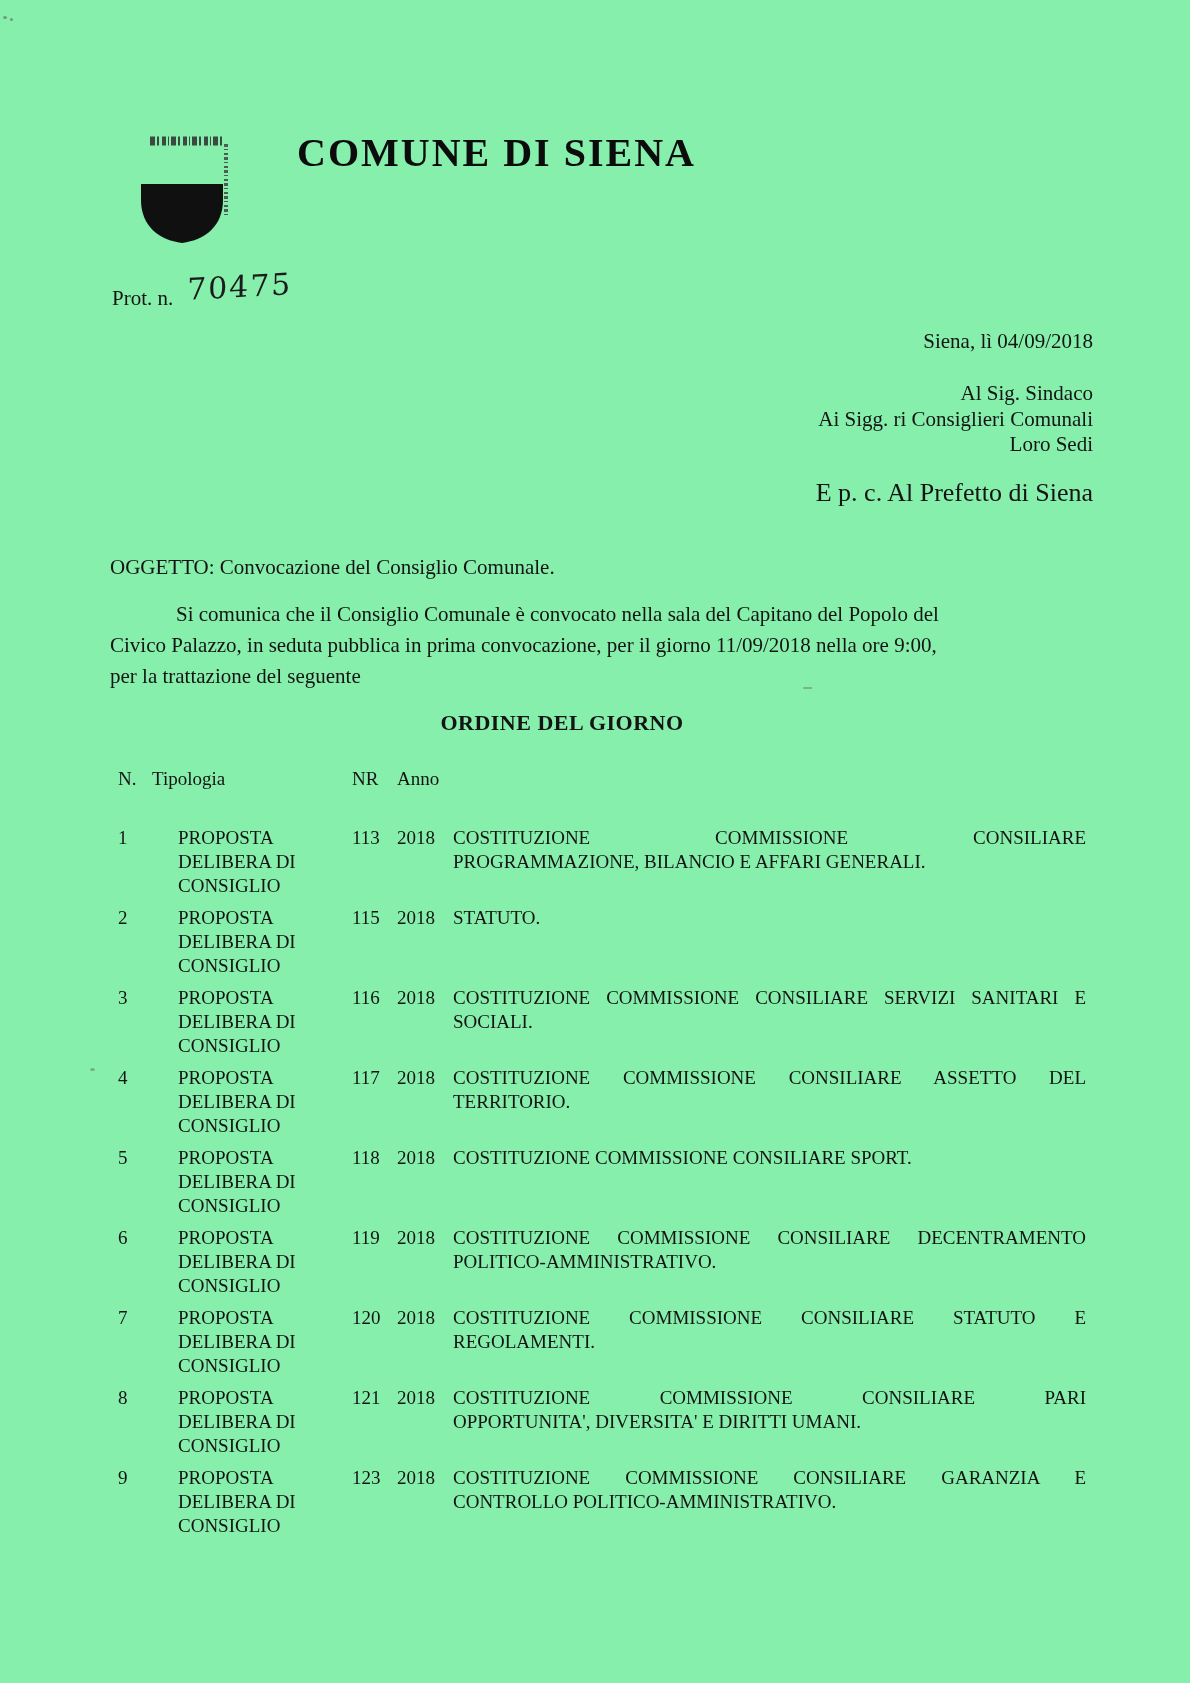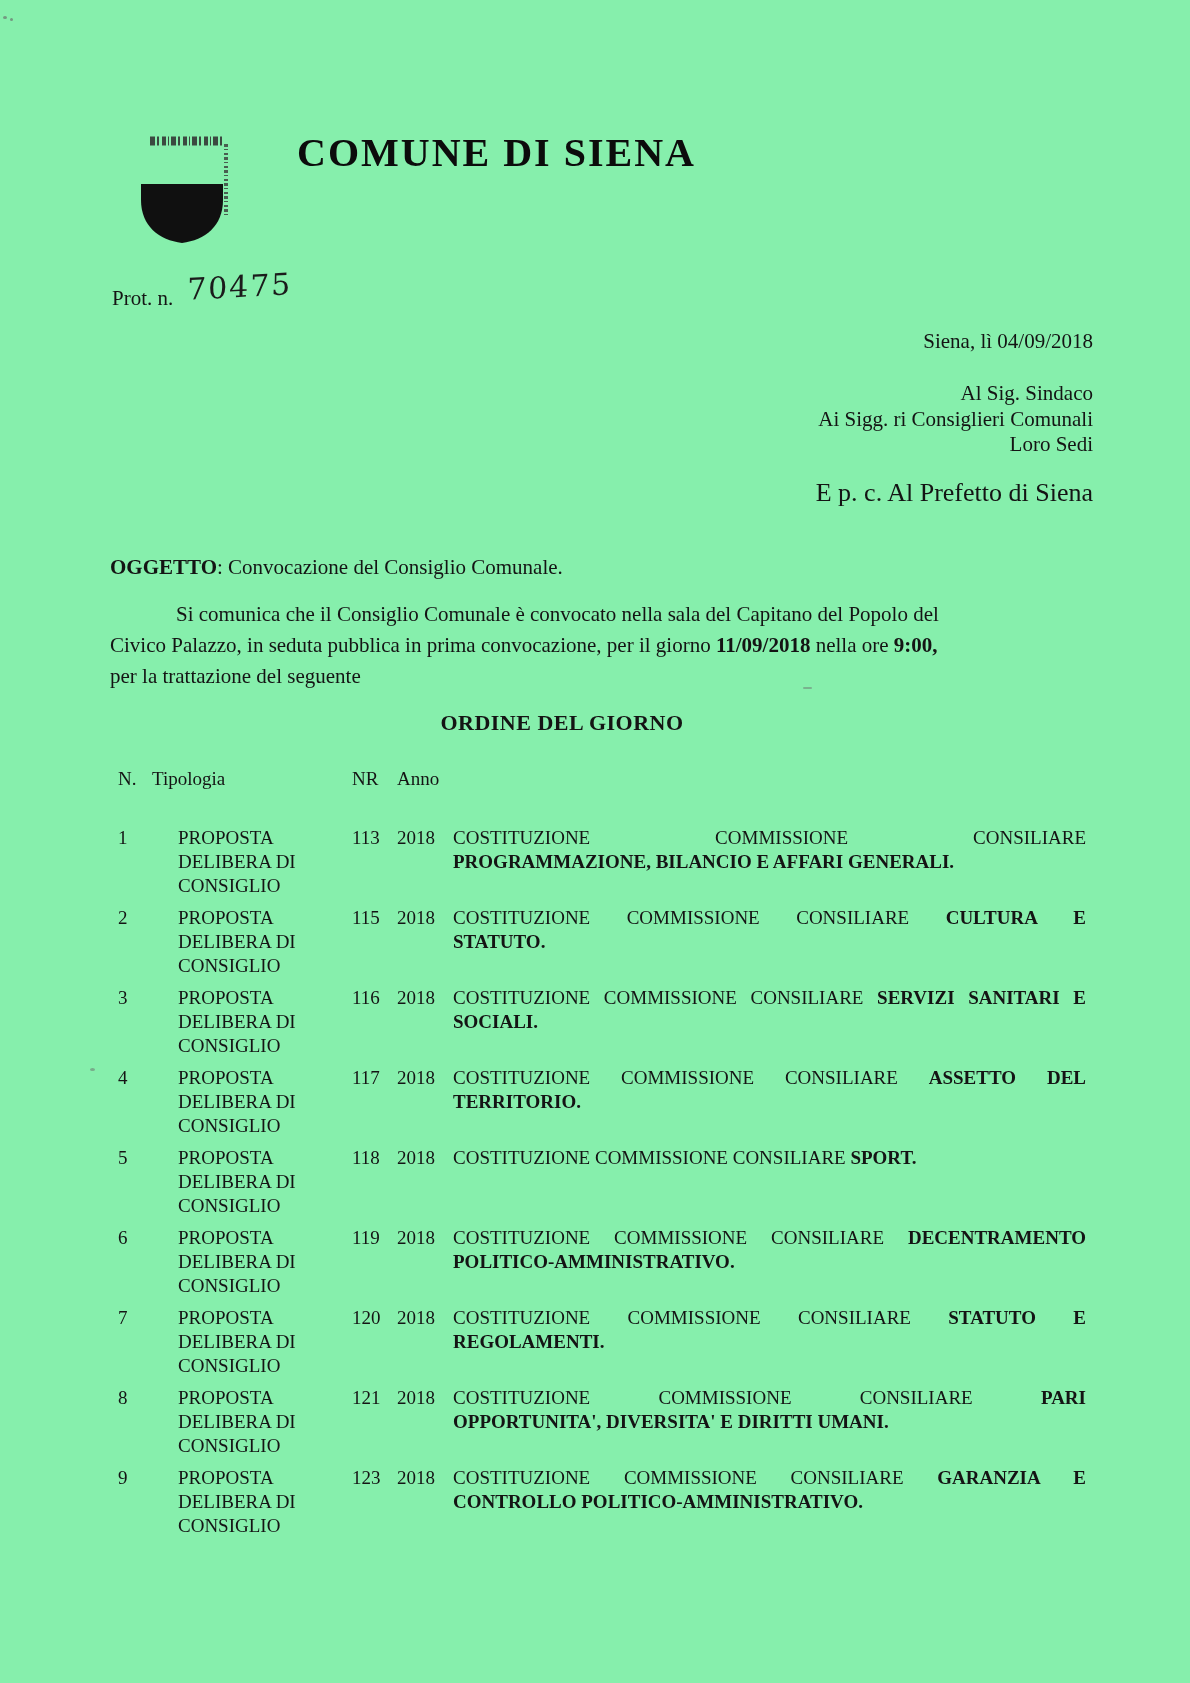--- a/index.html
+++ b/index.html
@@ -3,21 +3,21 @@
 <meta charset="utf-8">
 <style>
   html,body{margin:0;padding:0;background:#e8e8e8;}
   .page{
     position:relative;width:1190px;height:1683px;margin:0 auto;
     background:#86efac;overflow:hidden;
     font-family:"Liberation Serif","DejaVu Serif",serif;
     color:#141414;
   }
   .abs{position:absolute;}
-  .b{font-weight:bold;margin-top:45px;}
+  .b{font-weight:normal;margin-top:45px;}
 
   
   .doc-title{
     left:297px;top:129px;font-size:40px;font-weight:bold;
     letter-spacing:2px;color:#0c0c0c;white-space:nowrap;
   }
   .logo{left:136px;top:134px;width:95px;height:110px;}
   .prot{left:112px;top:277px;font-size:21px;white-space:nowrap;}
   .prot-num{
     display:inline-block;font-family:"DejaVu Serif",serif;font-size:30px;
@@ -128,21 +128,20 @@
         </div>
       </div>
       <div class="row">
         <div class="cell n">2</div>
         <div class="cell tip">
           <div class="tip-inner">PROPOSTA DELIBERA DI CONSIGLIO</div>
         </div>
         <div class="cell nr">115</div>
         <div class="cell anno">2018</div>
         <div class="cell desc">
-          <div class="l1 just"><span>COSTITUZIONE COMMISSIONE CONSILIARE </span><span class="b">CULTURA E</span></div>
           <div class="l2"><span class="b">STATUTO.</span></div>
         </div>
       </div>
       <div class="row">
         <div class="cell n">3</div>
         <div class="cell tip">
           <div class="tip-inner">PROPOSTA DELIBERA DI CONSIGLIO</div>
         </div>
         <div class="cell nr">116</div>
         <div class="cell anno">2018</div>

